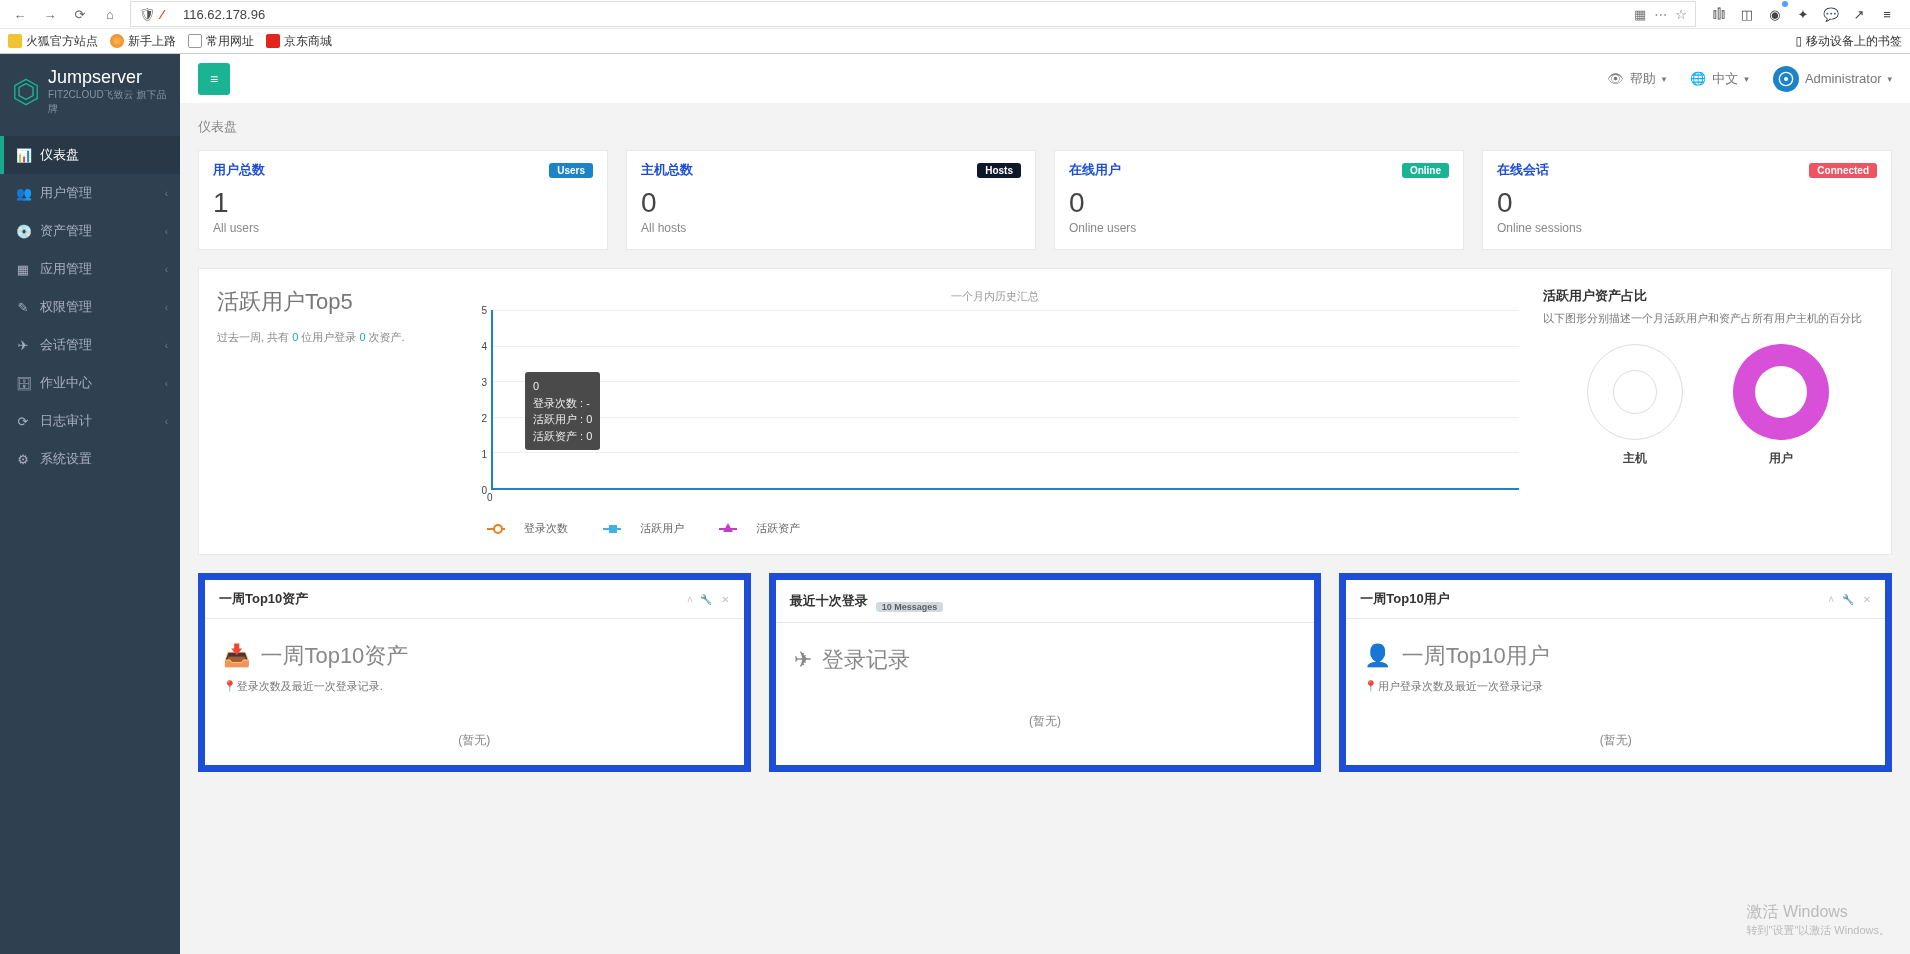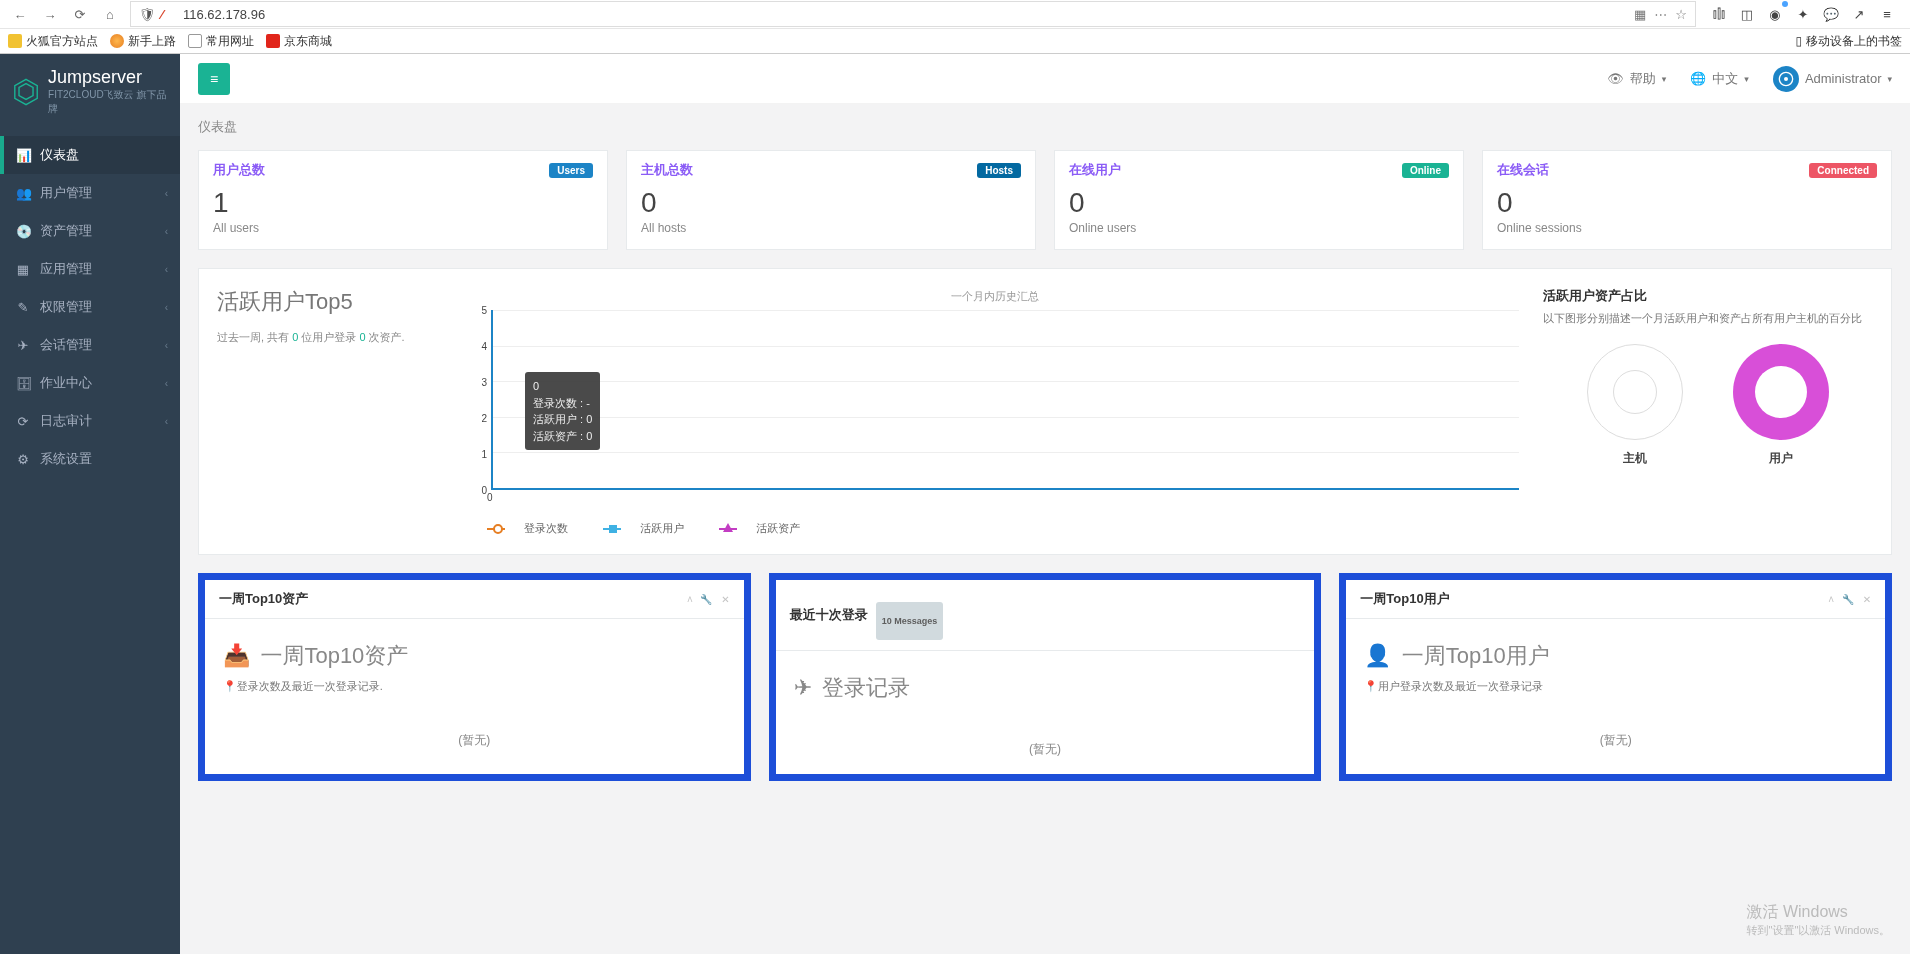--- a/index.html
+++ b/index.html
@@ -41,26 +41,26 @@
 .topbar-right .tbitem { display: flex; align-items: center; gap: 6px; cursor:pointer; }
 .avatar { width: 26px; height: 26px; border-radius: 50%; background: #1c84c6; display:flex; align-items:center; justify-content:center; }
 .avatar svg { width: 16px; height: 16px; }
 
 .breadcrumb { padding: 14px 18px; font-size: 13px; color: #888; }
 
 .content { padding: 0 18px 18px; overflow-y:auto; }
 .stat-row { display: flex; gap: 18px; }
 .stat-card { flex: 1; background: #fff; border: 1px solid #e7eaec; }
 .stat-head { padding: 10px 14px 4px; display:flex; justify-content:space-between; align-items:center; }
-.stat-head h5 { font-size: 13px; color:#8b5cf6; font-weight: 600; }
+.stat-head h5 { font-size: 13px; color:#1d4ed8; font-weight: 600; }
 .stat-body { padding: 4px 14px 14px; }
 .stat-num { font-size: 28px; color:#444; font-weight:300; }
 .stat-sub { font-size: 12px; color: #888; margin-top: 2px; }
 .badge { font-size: 10px; padding: 2px 8px; border-radius: 3px; color:#fff; font-weight:600; }
-.b-users{background:#1c84c6;} .b-hosts{background:#0369a1;} .b-online{background:#1ab394;} .b-conn{background:#ed5565;}
+.b-users{background:#1c84c6;} .b-hosts{background:#0f172a;} .b-online{background:#1ab394;} .b-conn{background:#ed5565;}
 
 .mid-row { margin-top: 18px; background:#fff; border:1px solid #e7eaec; padding: 18px; display:flex; gap: 24px; }
 .top5 { width: 230px; }
 .top5 h3 { font-size: 22px; color:#777; font-weight:300; }
 .top5 small { font-size:11px; color:#888; display:block; margin-top:12px; line-height:1.6; }
 .top5 small .n { color:#1ab394; }
 
 .chart-area { flex:1; position:relative; }
 .chart-title { text-align:center; font-size:15px; font-weight:700; color:#333; }
 .chart-sub { text-align:center; font-size:11px; color:#999; margin-top:2px; margin-bottom:6px; }
@@ -86,21 +86,21 @@
 .donut-user{ background: conic-gradient(#d84fd8 0deg 360deg); }
 .donut-user::after{ content:""; position:absolute; inset:22px; background:#fff; border-radius:50%; }
 .donut-host{ border:1px solid #ddd; }
 .donut-host::after{ content:""; position:absolute; left:50%; top:50%; transform:translate(-50%,-50%); width:42px; height:42px; border:1px solid #ddd; border-radius:50%; }
 .donut-label{ font-size:12px; color:#444; font-weight:600; }
 
 .bottom-row{ display:flex; gap:18px; margin-top:18px; }
 .panel{ flex:1; background:#fff; border:7px solid #1d4ed8; }
 .panel-head{ padding:10px 14px; border-bottom:1px solid #e7eaec; display:flex; align-items:center; gap:8px; }
 .panel-head h5{ font-size:13px; font-weight:700; color:#333; }
-.panel-head .badge2{ background:#d1dade; color:#5e5e5e; font-size:9px; padding:14px 6px; border-radius:3px; font-weight:600;margin-top:12px; }
+.panel-head .badge2{ background:#d1dade; color:#5e5e5e; font-size:9px; padding:0 6px; border-radius:3px; font-weight:600;margin-top:12px; }
 .panel-tools{ margin-left:auto; display:flex; gap:8px; color:#c4c4c4; font-size:10px; }
 .panel-body{ padding: 22px 18px; }
 .panel-body h2{ display:flex; align-items:center; gap:10px; font-size:22px; color:#888; font-weight:300; }
 .panel-body .meta{ font-size:11px; color:#777; margin-top:8px; }
 .panel-empty{ text-align:center; padding:16px; font-size:12px; color:#888; }
 
 .watermark{ position:fixed; right:20px; bottom:16px; text-align:left; }
 .watermark .w1{ font-size:16px; color:#bbb; }
 .watermark .w2{ font-size:11px; color:#bbb; }
 </style>

